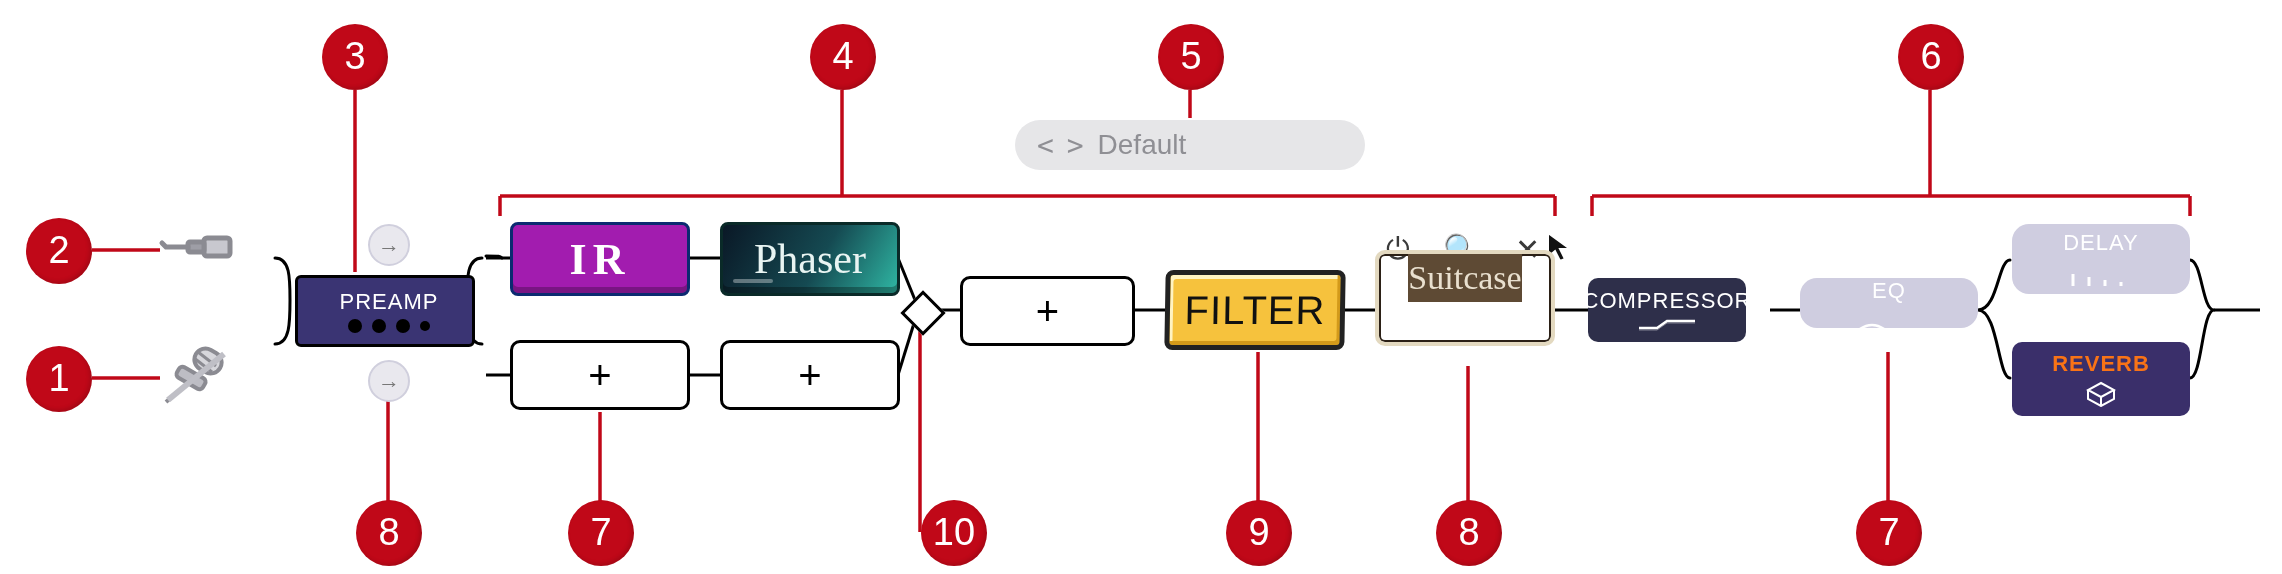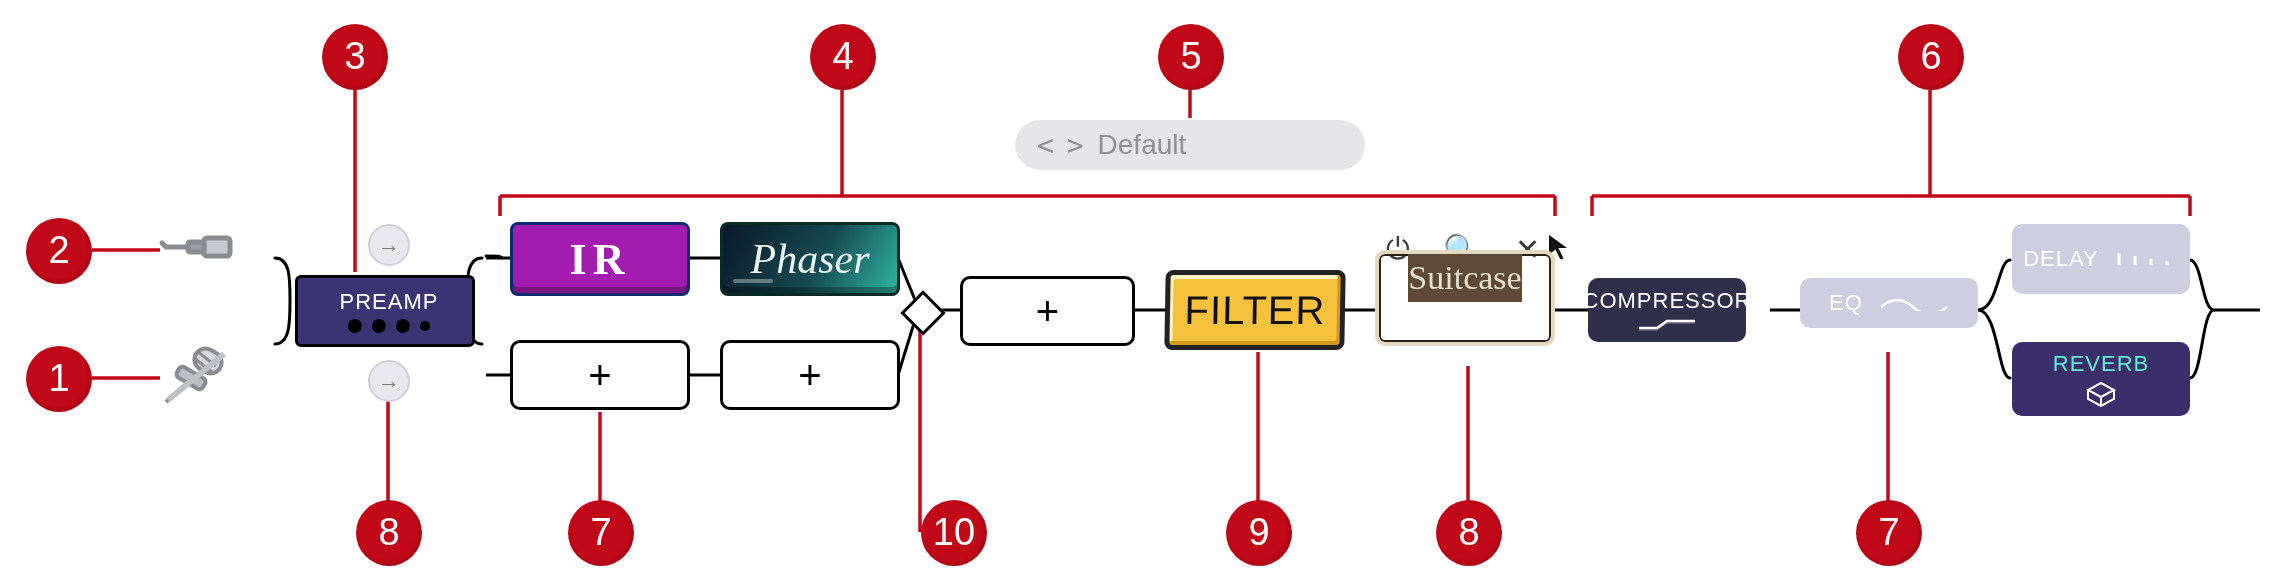--- a/index.html
+++ b/index.html
@@ -44,25 +44,25 @@
   }
   .slot.empty{
     background:#fff;border:3px solid #000;font-size:40px;color:#000;
   }
   .slot.label-dark{
     background:var(--ink);color:#fff;font-size:22px;letter-spacing:1px;
     flex-direction:column;gap:4px;
   }
   .slot.label-ghost{
     background:var(--ghost);color:#fff;font-size:22px;letter-spacing:1px;
-    gap:16px;
+    flex-direction:column;gap:16px;border-radius:17px;
   }
   .slot.label-purple{
-    background:var(--ink-purple);color:#5eead4;font-size:22px;letter-spacing:1px;
-    flex-direction:column;gap:4px;
+    background:var(--ink-purple);color:#f97316;font-size:22px;letter-spacing:1px;
+    flex-direction:column;gap:4px;font-weight:bold;
   }
 
   
   .preamp{
     left:295px;top:275px;width:180px;height:72px;
     background:#3a3473;border:3px solid #000;border-radius:6px;
     box-sizing:border-box;display:flex;flex-direction:column;
     align-items:center;justify-content:center;gap:4px;color:#fff;
     font-size:22px;letter-spacing:1px;padding-left:8px;
   }
@@ -87,21 +87,21 @@
   .pedal-ir{
     background:#a21caf;color:#fff;border:3px solid #0b2a70;border-radius:8px;
     font-family:Georgia,'Times New Roman',serif;font-weight:900;font-size:44px;
     box-shadow:inset 0 -6px 0 rgba(0,0,0,.25);
     letter-spacing:6px;
   }
   
   .pedal-phaser{
     background:linear-gradient(120deg,#0a1826 0%,#154a52 55%,#2fb6a3 100%);
     color:#e8f4f2;border:3px solid #0a2a28;border-radius:8px;
-    font-family:'Brush Script MT',cursive;font-style:italic;font-size:42px;
+    font-family:'Brush Script MT',cursive;font-size:42px;
     box-shadow:inset 0 -6px 0 rgba(0,0,0,.3);
     position:relative;
   }
   .pedal-phaser::after{
     content:"";position:absolute;left:10px;bottom:10px;width:40px;height:4px;
     background:rgba(255,255,255,.35);border-radius:2px;
   }
   
   .pedal-filter{
     background:#f6c23d;border:5px solid #222;border-radius:8px;

